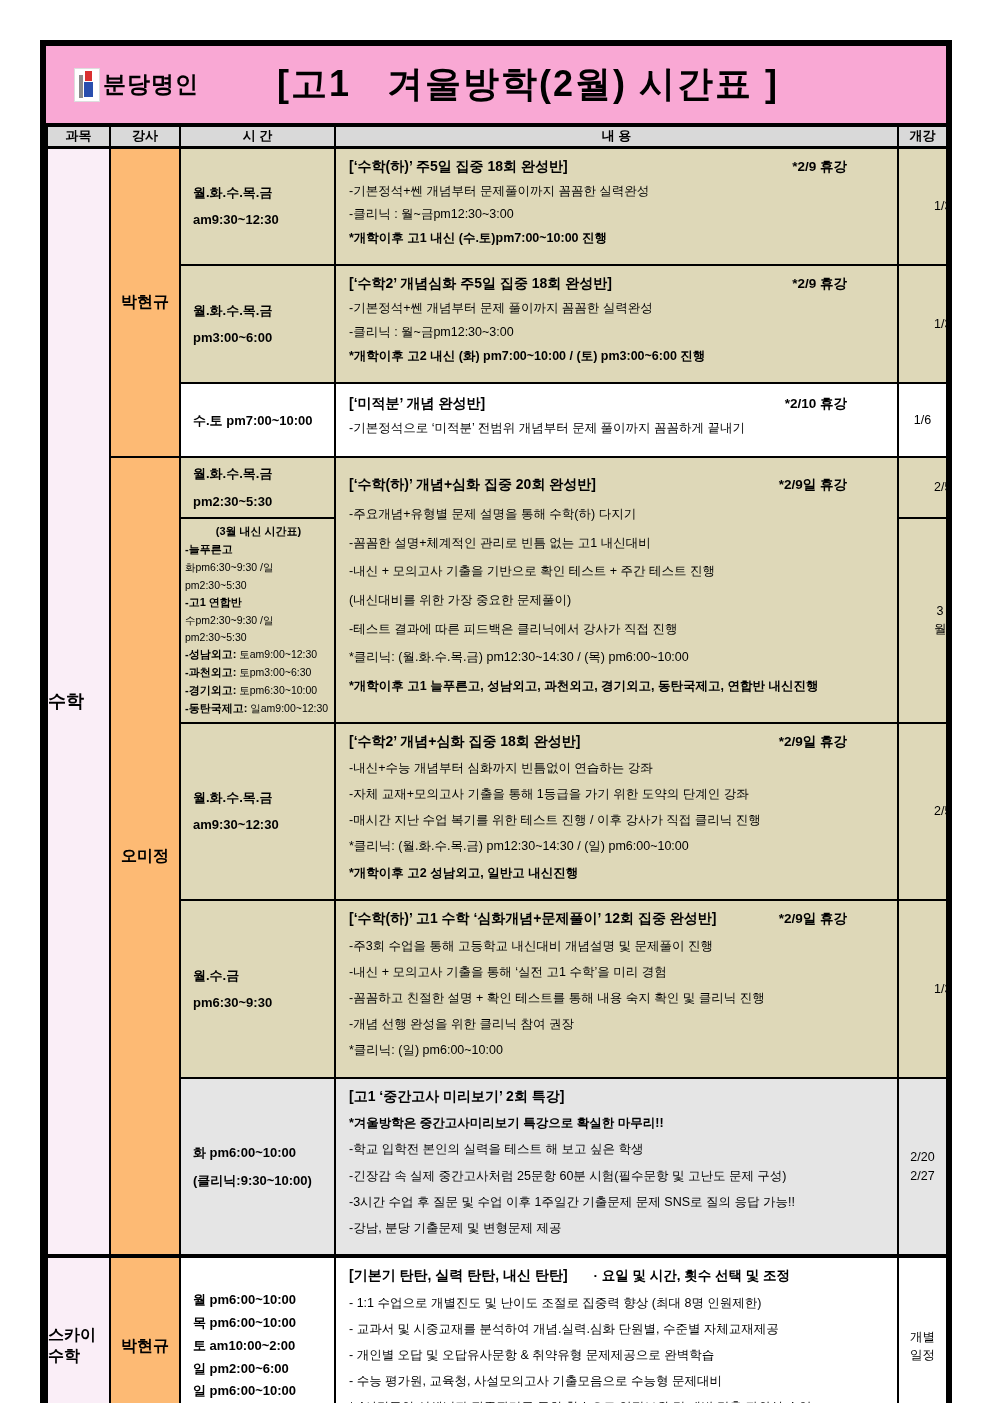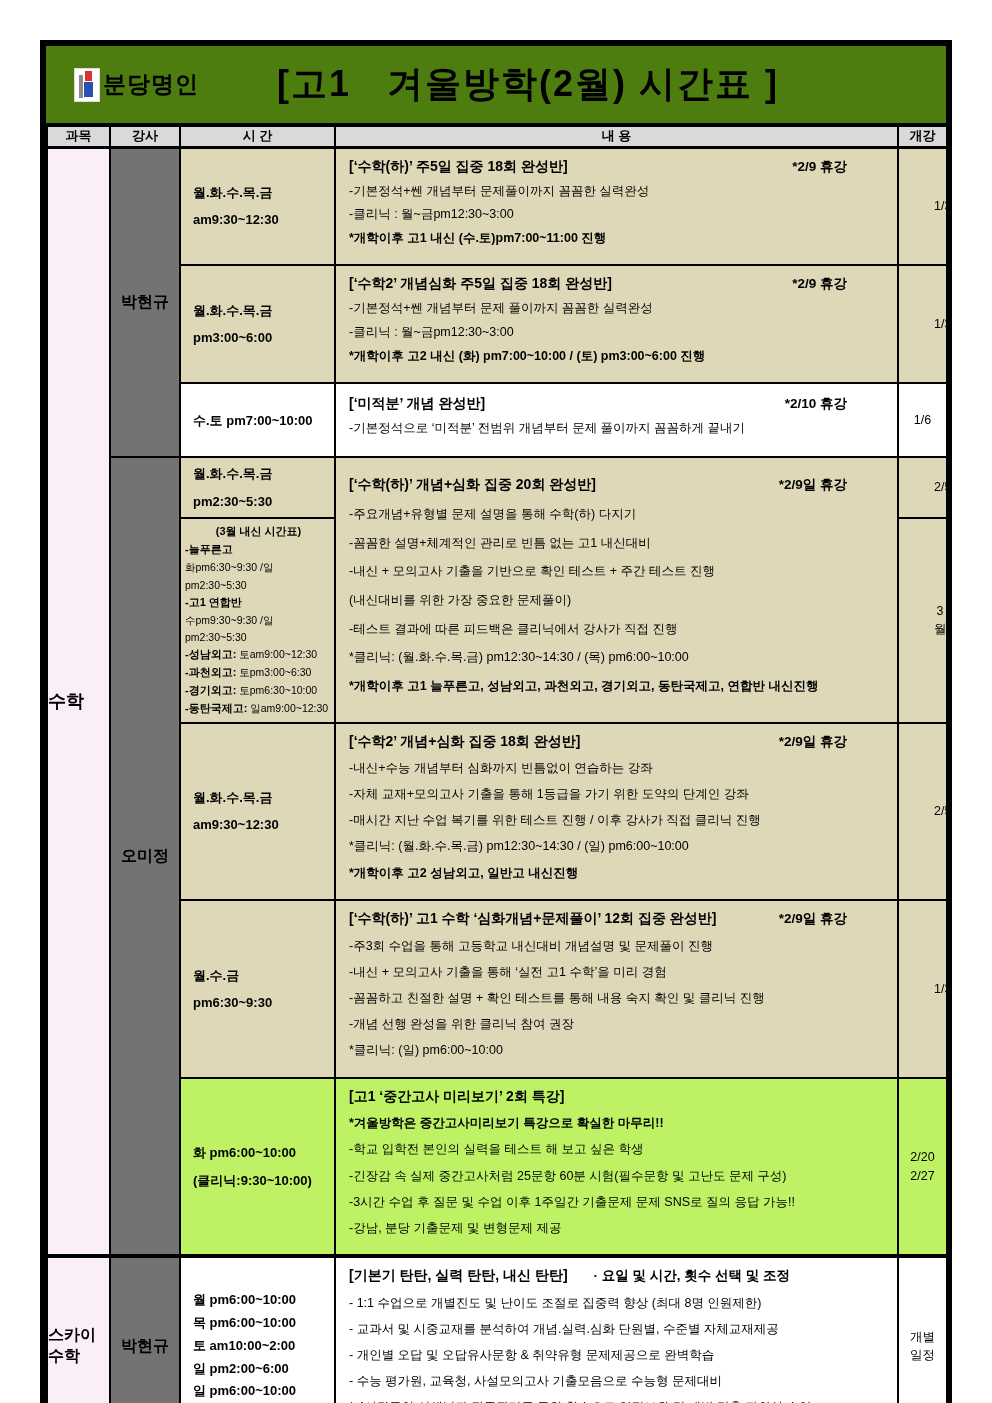--- a/index.html
+++ b/index.html
@@ -1,38 +1,38 @@
 <!DOCTYPE html>
 <html><head>
 <meta charset="utf-8">
 <style>
   html,body{margin:0;padding:0;background:#ffffff;}
   body{width:992px;height:1403px;position:relative;font-family:"Liberation Sans","DejaVu Sans",sans-serif;color:#000;}
   .sheet{position:absolute;left:40px;top:40px;width:912px;border:6px solid #000;box-sizing:border-box;background:#fff;}
 
   
-  .title-band{height:79px;background:#4d7c0f;display:flex;align-items:center;padding-left:28px;box-sizing:border-box;border-bottom:2px solid #000;}
+  .title-band{height:79px;background:#f9a8d4;display:flex;align-items:center;padding-left:28px;box-sizing:border-box;border-bottom:2px solid #000;}
   .brand{font-size:23px;font-weight:bold;letter-spacing:1px;}
   .main-title{font-size:36px;font-weight:bold;margin-left:78px;letter-spacing:2px;white-space:pre;}
   .logo{width:26px;height:34px;background:#fff;position:relative;margin-right:3px;flex:0 0 auto;box-shadow:0 0 0 1px #ddd inset;}
   .logo .bar-red{position:absolute;left:11px;top:3px;width:7px;height:10px;background:#d93030;}
   .logo .bar-blue{position:absolute;left:10px;top:14px;width:9px;height:15px;background:#2a4fae;}
   .logo .bar-grey{position:absolute;left:5px;top:7px;width:4px;height:23px;background:#8a8a8a;}
 
   
   table{border-collapse:collapse;width:100%;table-layout:fixed;}
   col.c-subject{width:63px;} col.c-teacher{width:70px;} col.c-time{width:155px;} col.c-content{width:563px;} col.c-start{width:49px;}
   td,th{border:2px solid #000;padding:0;box-sizing:border-box;vertical-align:middle;overflow:hidden;}
   thead th{background:#d9d9d9;height:21px;font-size:13px;font-weight:bold;text-align:center;border-bottom:3px solid #000;}
   .beige{background:#ded8b8;padding-left:35px;}
-  .grey{background:#bef264;}
+  .grey{background:#e5e5e5;}
   .pinkcol{background:#faeef7;}
 
   .subject-cell{text-align:left;font-size:18px;font-weight:600;}
-  .teacher-cell{text-align:center;font-size:16px;font-weight:600;background:#737373;}
+  .teacher-cell{text-align:center;font-size:16px;font-weight:600;background:#fdba74;}
 
   .time-cell{padding-left:12px;font-size:13px;font-weight:bold;line-height:2.1;}
   .time-cell.list{line-height:1.75;}
   .time-sub{padding:4px 2px 4px 4px;font-size:10.5px;line-height:1.62;font-weight:normal;}
   .time-sub .hdr{font-weight:bold;text-align:center;font-size:11px;}
   .time-sub .b{font-weight:bold;font-size:11px;}
 
   .content-cell{padding:7px 8px 18px 13px;font-size:12.5px;}
   .ctitle{display:flex;justify-content:space-between;align-items:baseline;font-weight:bold;font-size:14px;padding-right:42px;margin:2px 0 2px 0;}
   .ctitle .note{font-size:13.5px;white-space:nowrap;}
@@ -92,21 +92,21 @@
           <div>월.화.수.목.금</div>
           <div>am9:30~12:30</div>
         </td>
         <td class="content-cell beige sp8">
           <div class="ctitle">
               <span>[‘수학(하)’ 주5일 집중 18회 완성반]</span>
               <span class="note">*2/9 휴강</span>
             </div>
           <div class="cl">-기본정석+쎈 개념부터 문제풀이까지 꼼꼼한 실력완성</div>
           <div class="cl">-클리닉 : 월~금pm12:30~3:00</div>
-          <div class="cl bold">*개학이후 고1 내신 (수.토)pm7:00~11:00 진행</div>
+          <div class="cl bold">*개학이후 고1 내신 (수.토)pm7:00~10:00 진행</div>
         </td>
         <td class="start-cell beige">1/30</td>
       </tr>
 
       <tr style="height:103px">
         <td class="time-cell beige">
           <div>월.화.수.목.금</div>
           <div>pm3:00~6:00</div>
         </td>
         <td class="content-cell beige sp8">
@@ -156,21 +156,21 @@
         </td>
         <td class="start-cell beige">2/5</td>
       </tr>
 
       <tr style="height:176px">
         <td class="time-sub beige">
           <div class="hdr">(3월 내신 시간표)</div>
           <div><span class="b">-늘푸른고</span><span></span></div>
           <div><span class="b"></span><span>화pm6:30~9:30 /일pm2:30~5:30</span></div>
           <div><span class="b">-고1 연합반</span><span></span></div>
-          <div><span class="b"></span><span>수pm9:30~9:30 /일pm2:30~5:30</span></div>
+          <div><span class="b"></span><span>수pm2:30~9:30 /일pm2:30~5:30</span></div>
           <div><span class="b">-성남외고:</span><span> 토am9:00~12:30</span></div>
           <div><span class="b">-과천외고:</span><span> 토pm3:00~6:30</span></div>
           <div><span class="b">-경기외고:</span><span> 토pm6:30~10:00</span></div>
           <div><span class="b">-동탄국제고:</span><span> 일am9:00~12:30</span></div>
         </td>
         <td class="start-cell beige">3월</td>
       </tr>
 
       <tr style="height:153px">
         <td class="time-cell beige">

